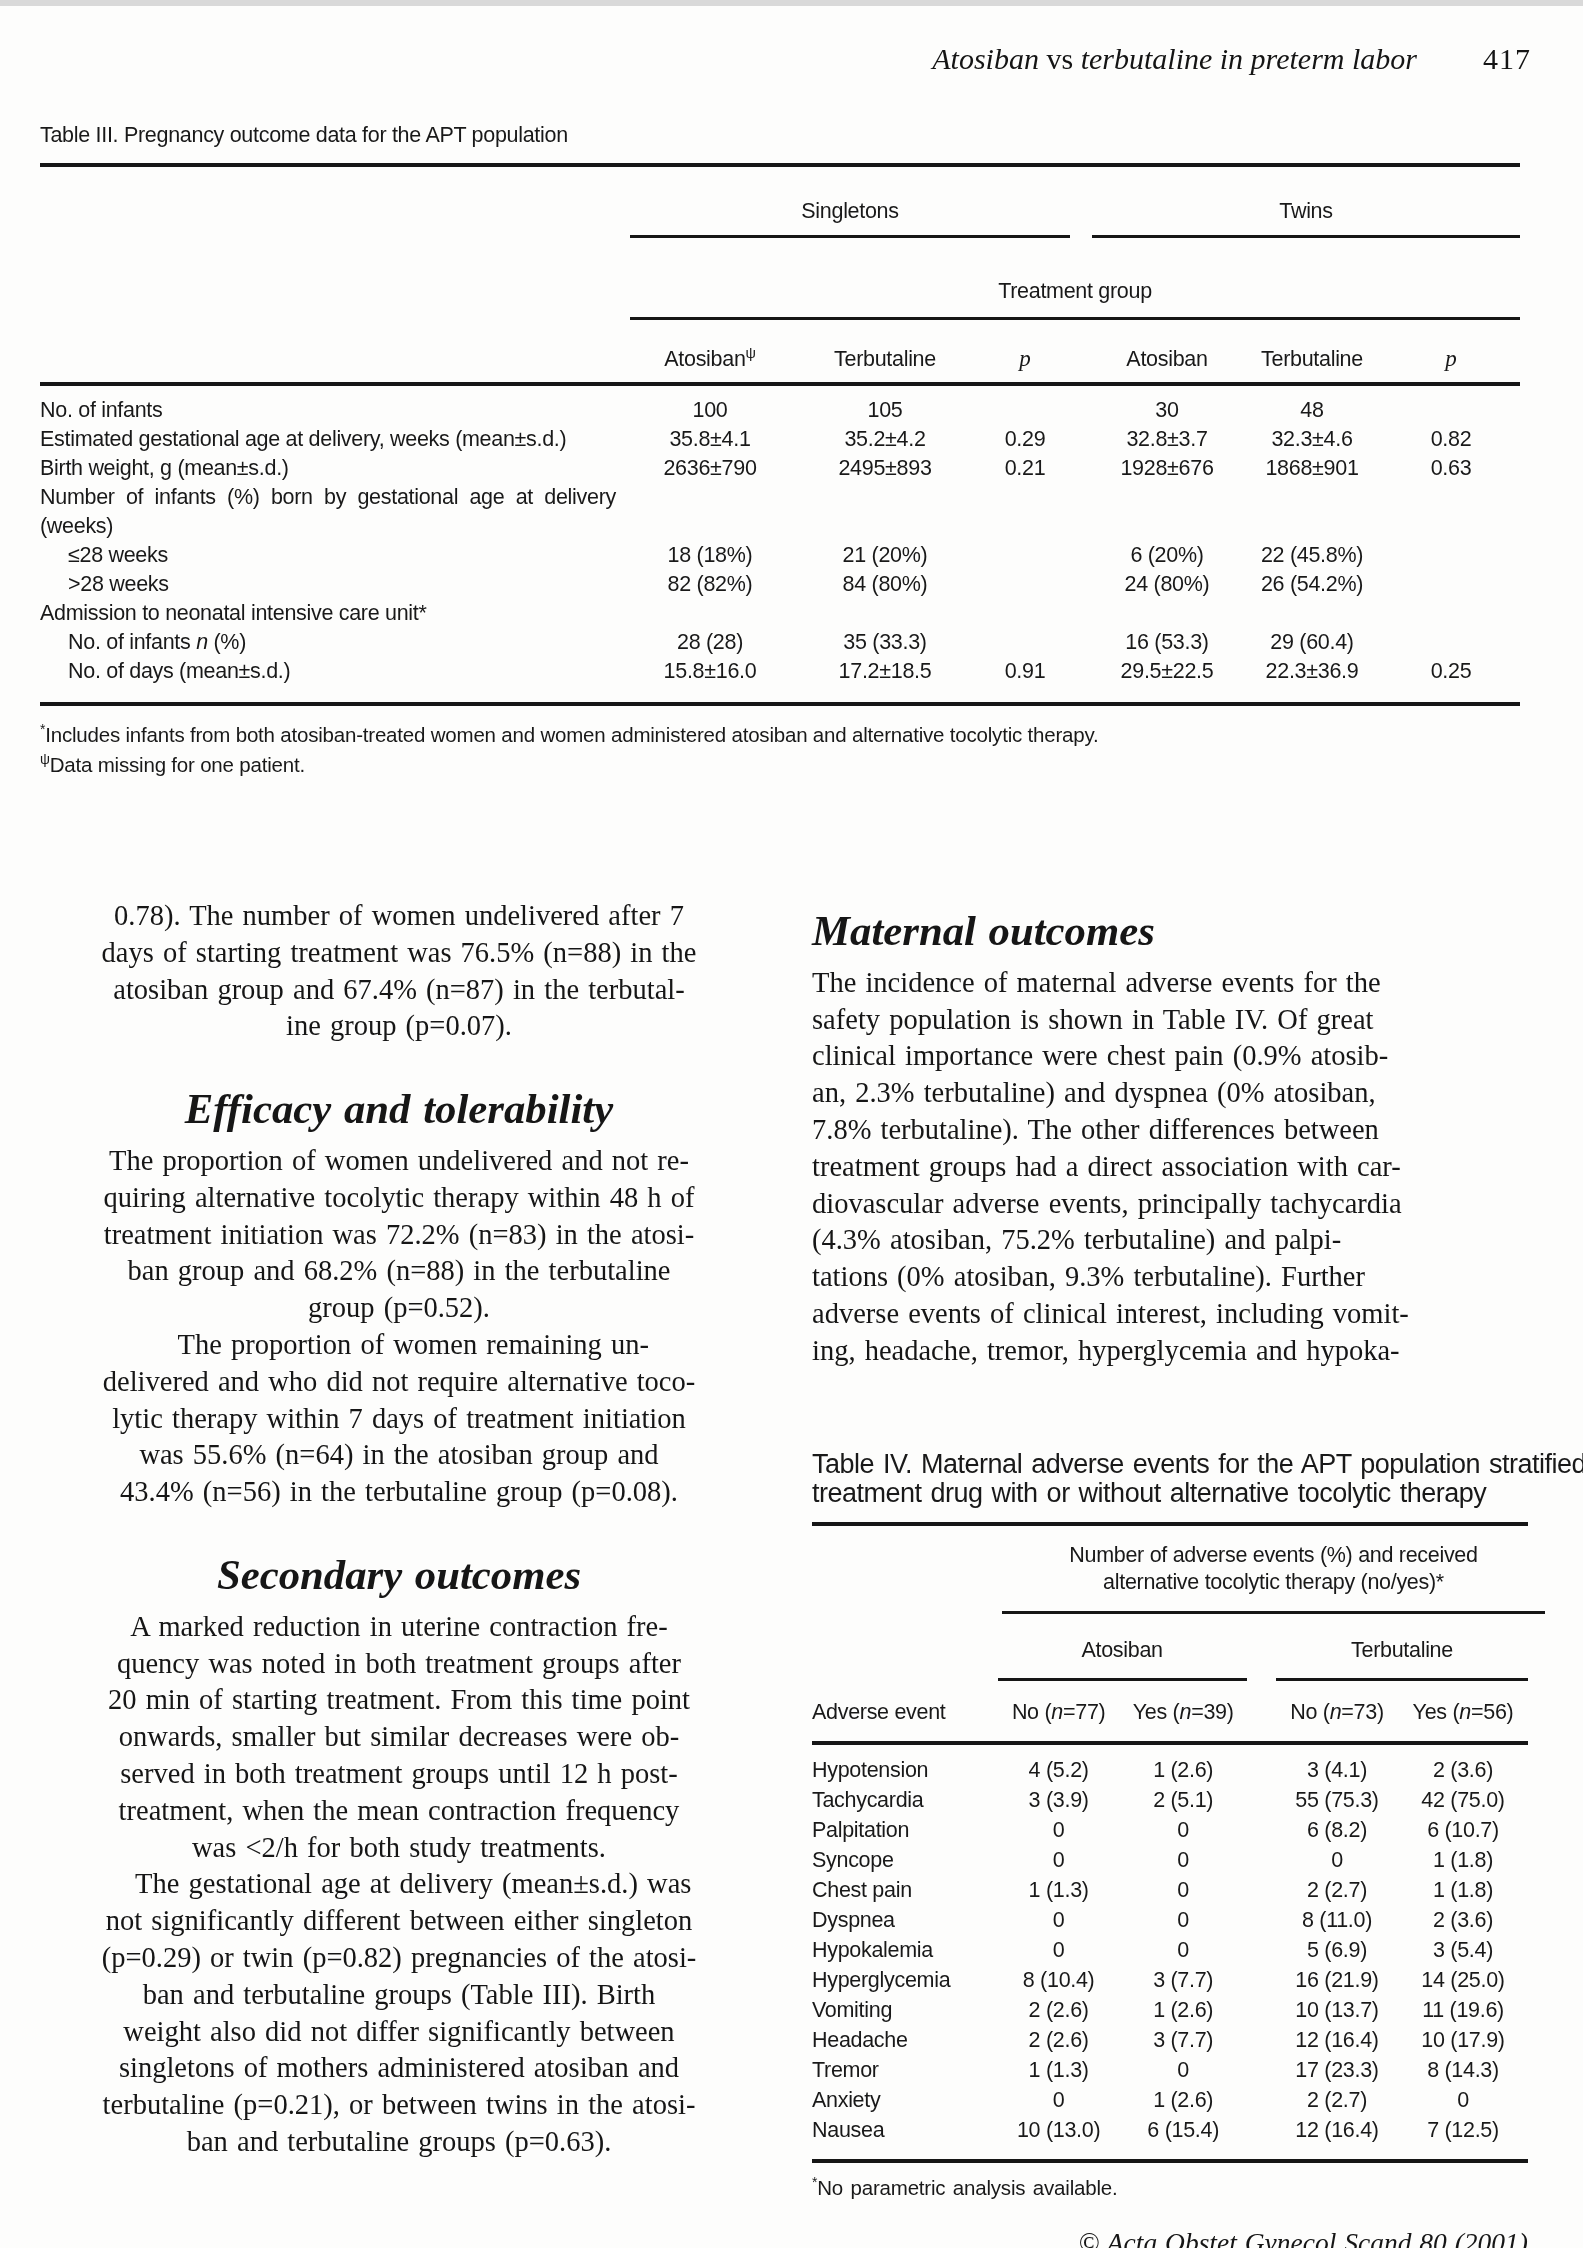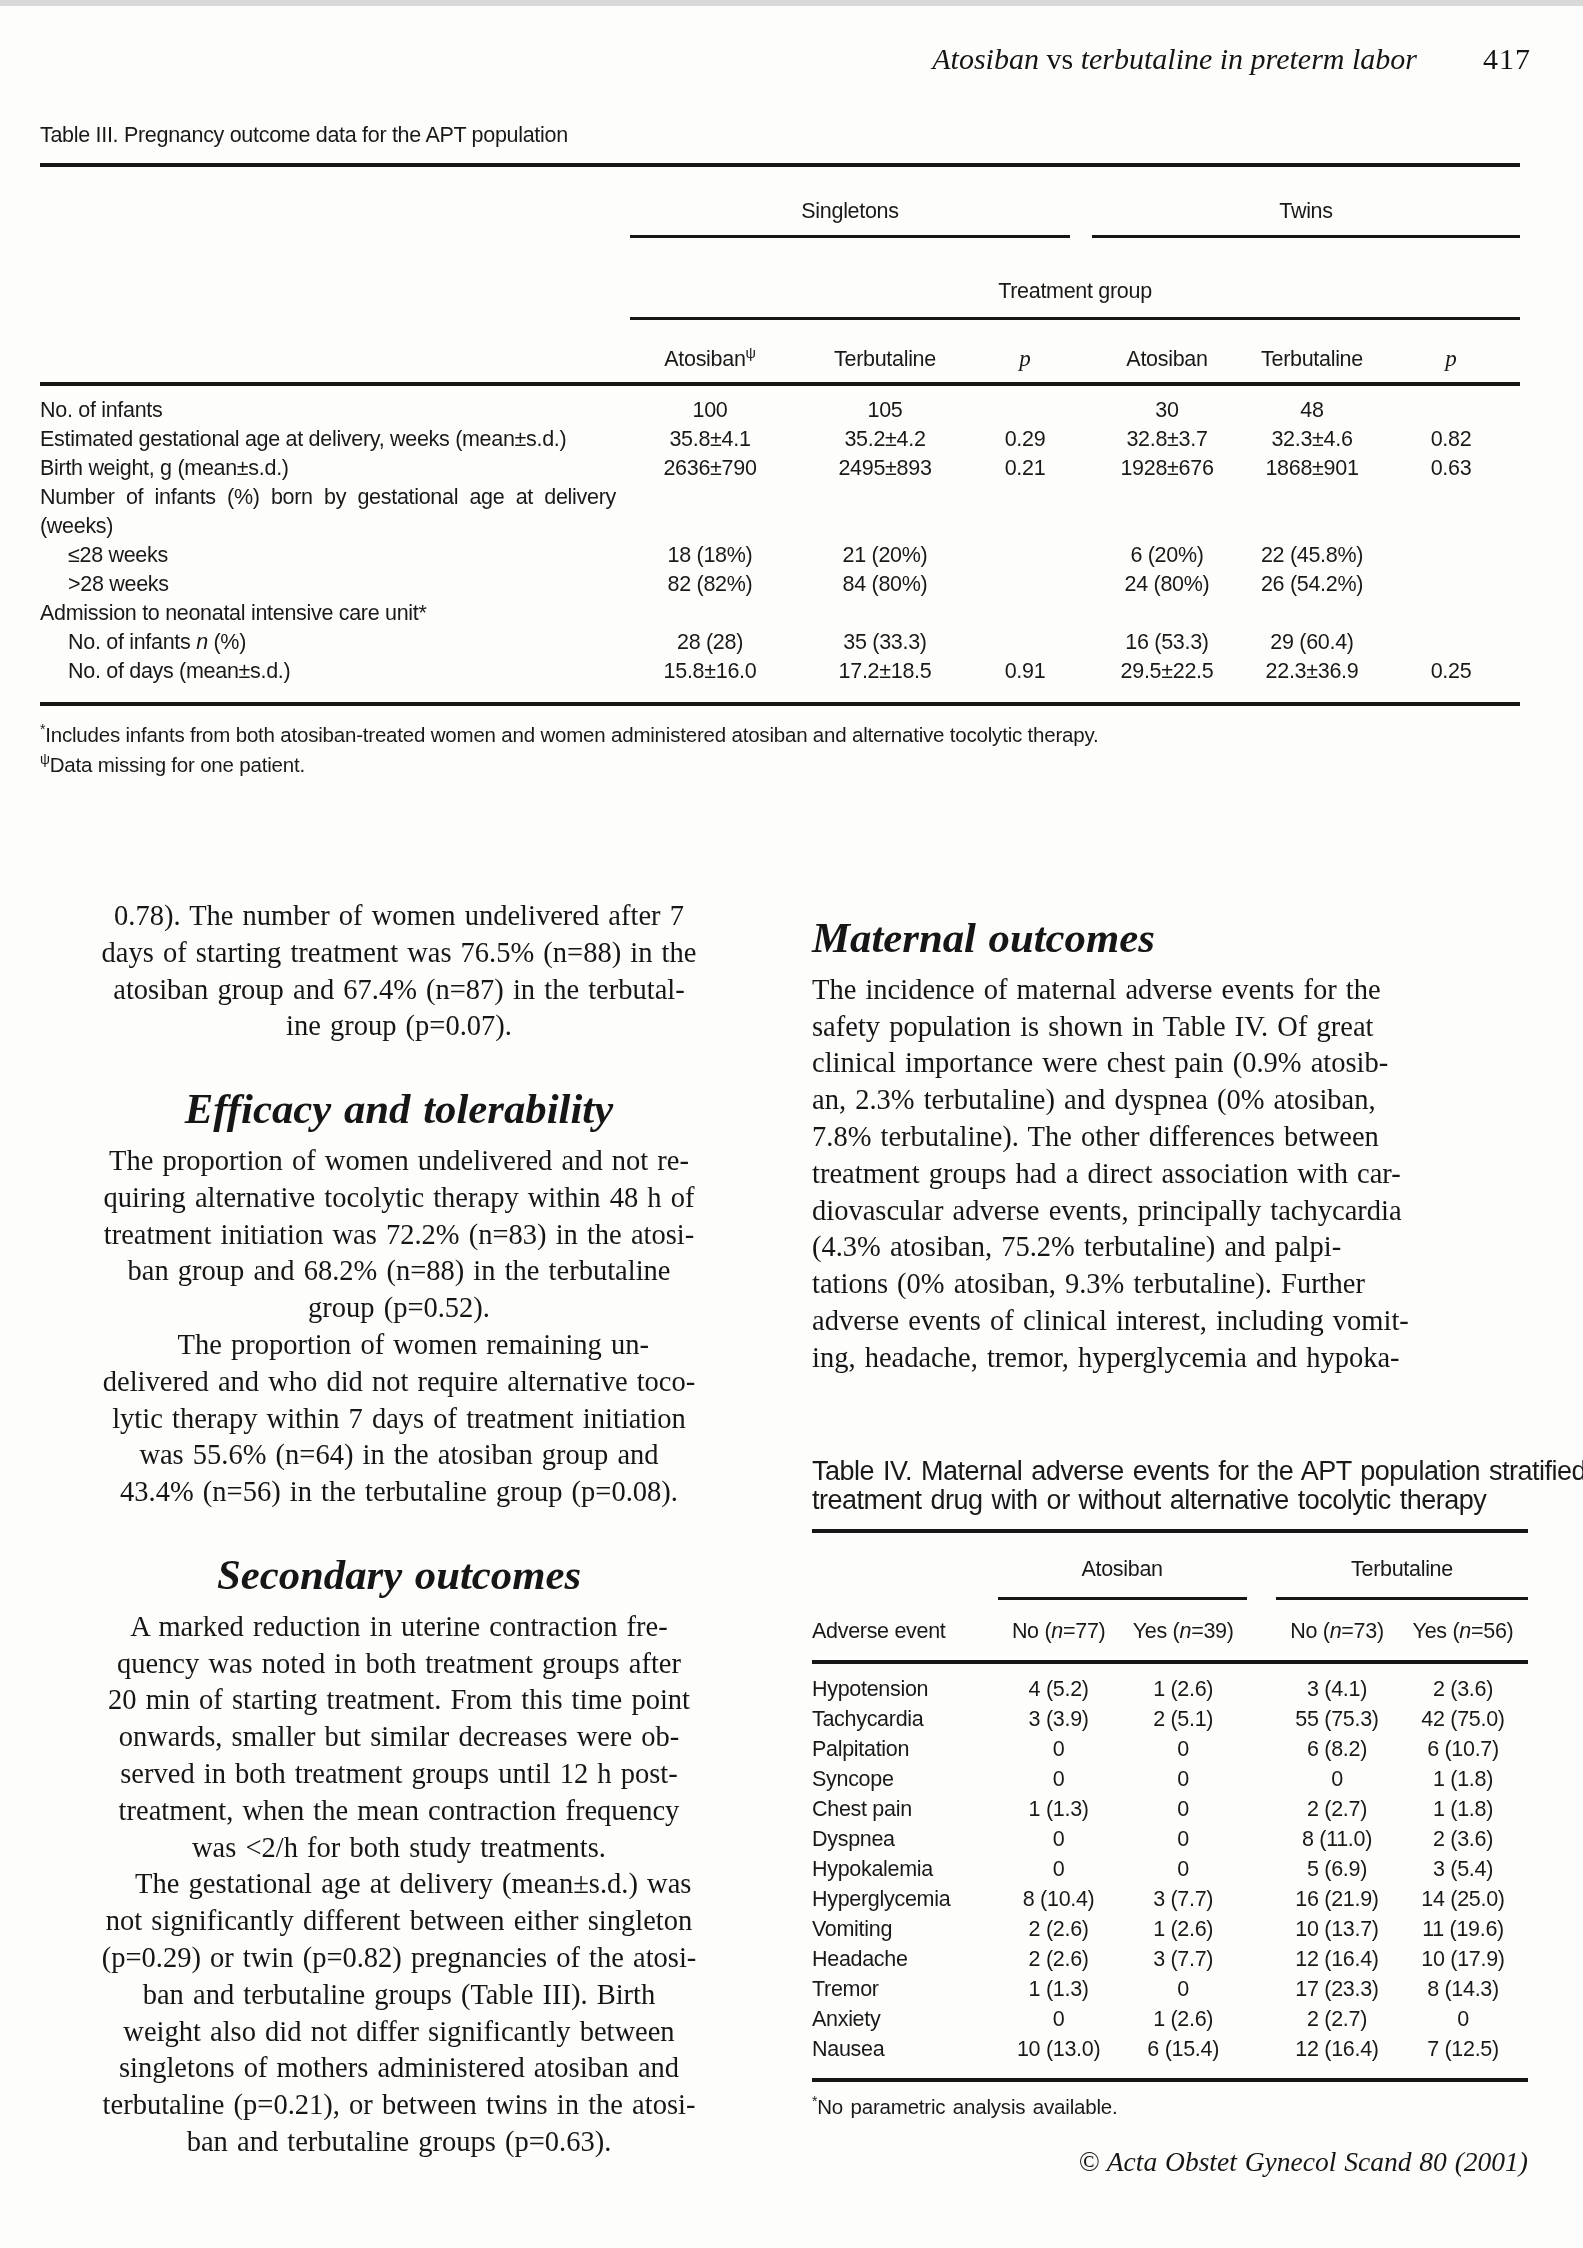--- a/index.html
+++ b/index.html
@@ -51,21 +51,21 @@
   sup { font-size:0.68em; vertical-align:super; line-height:0; }
   .footnotes { margin-top:14px; font-size:20.5px; line-height:30px; letter-spacing:-0.2px; }
 
   
   .col { position:absolute; font-family:"Liberation Serif", serif; font-size:28.5px;
          line-height:36.8px; color:#161616; word-spacing:2px; }
   .col-left  { left:38px;  top:898px; width:722px;text-align:center; }
   .col-right { left:812px; top:905px; width:716px; }
   .para { white-space:pre; }
   .sec-heading { font-style:italic; margin:46px 0 15px 0; }
-  .sec-heading.first { margin-top:15px;font-style:italic; }
+  .sec-heading.first { margin-top:8px;font-style:italic; }
 
   
   .t4-block { margin-top:80px; }
   .t4-block .tbl-caption { font-size:27px; line-height:29px; letter-spacing:-0.5px; margin-bottom:14px; }
   .t4 { font-size:21.5px; letter-spacing:-0.3px; font-family:"Liberation Sans", sans-serif;
         word-spacing:0; }
   .t4-row { display:flex; align-items:flex-end; }
   .t4-c0 { width:190px; text-align:left; }
   .t4-c1 { width:125px; text-align:center; }
   .t4-c2 { width:130px; text-align:center; }
@@ -270,20 +270,22 @@
 tations (0% atosiban, 9.3% terbutaline). Further
 adverse events of clinical interest, including vomit-
 ing, headache, tremor, hyperglycemia and hypoka-</p>
 
     <div class="t4-block tbl">
       <div class="tbl-caption">Table IV. Maternal adverse events for the APT population stratified by primary
 treatment drug with or without alternative tocolytic therapy</div>
       <div class="rule"></div>
 
       <div class="t4">
+        <div class="t4-grouphdr">Number of adverse events (%) and received
+alternative tocolytic therapy (no/yes)*</div>
         <div class="t4-row">
           <div class="t4-c0"></div>
           <div class="t4-sub1">Atosiban</div>
           <div class="t4-gp"></div>
           <div class="t4-sub2">Terbutaline</div>
         </div>
         <div class="t4-row t4-hdrrow">
           <div class="t4-c0">Adverse event</div>
           <div class="t4-c1"><span>No (</span><i>n</i><span>=77)</span></div>
           <div class="t4-c2"><span>Yes (</span><i>n</i><span>=39)</span></div>

